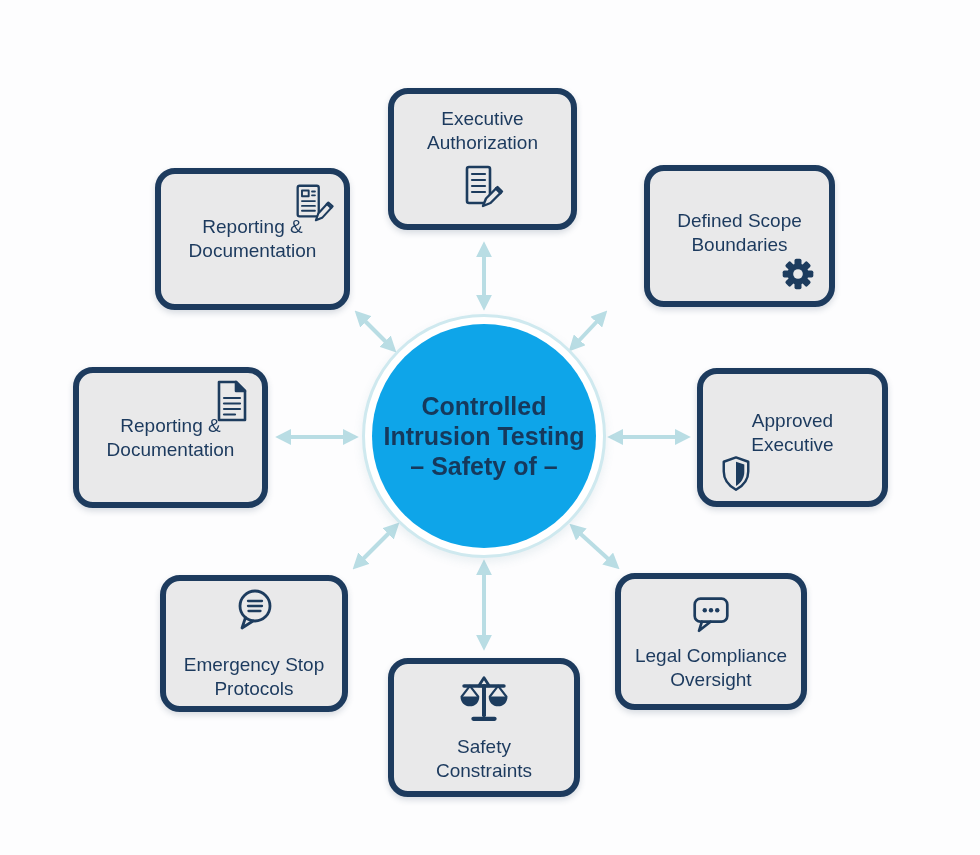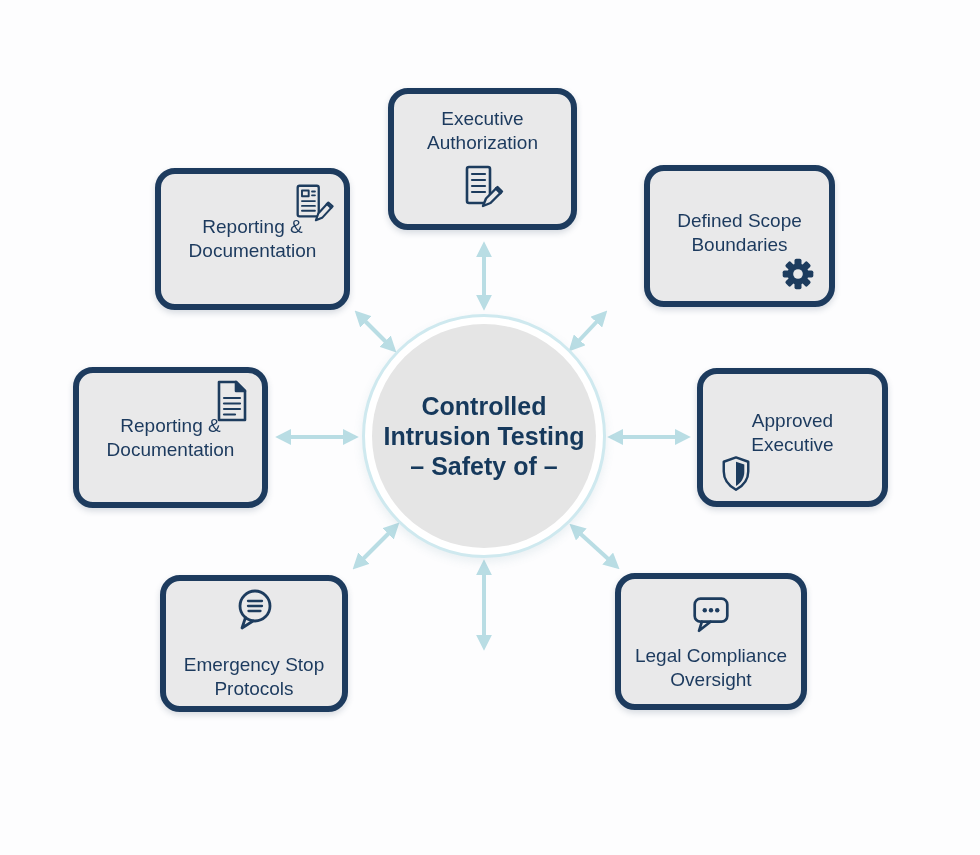--- a/index.html
+++ b/index.html
@@ -56,21 +56,21 @@
   .n-tl .corner-icon{right:8px;top:6px;}
 
   
   .circle-outer{
     position:absolute;left:362px;top:314px;width:244px;height:244px;
     border-radius:50%;border:3px solid #cfe9ef;background:#ffffff;
     box-sizing:border-box;display:flex;align-items:center;justify-content:center;
     box-shadow:0 4px 10px rgba(90,140,160,.12);
   }
   .circle-inner{
-    width:224px;height:224px;border-radius:50%;background:#e5e5e5;
+    width:224px;height:224px;border-radius:50%;background:#0ea5e9;
     display:flex;align-items:center;justify-content:center;
   }
   .circle-text{
     font-weight:700;font-size:25px;line-height:1.2;color:#16395c;text-align:center;
   }
 </style>
 </head>
 <body>
 
 <div class="canvas">
@@ -150,20 +150,41 @@
         <g fill="#1d3c5e" stroke="none">
           <circle cx="17.5" cy="19" r="2.3"></circle>
           <circle cx="24" cy="19" r="2.3"></circle>
           <circle cx="30.5" cy="19" r="2.3"></circle>
         </g>
       </svg>
     </span>
     <div class="label">Legal Compliance Oversight</div>
   </div>
 
+  <div class="node n-bottom">
+    <span class="icon">
+      <svg width="66" height="54" viewBox="0 0 56 46" fill="none" stroke="#1d3c5e" stroke-linecap="round" stroke-linejoin="round">
+        <path d="M28 4 L32.5 11 H23.5 Z" stroke-width="2.4"></path>
+        <line x1="11" y1="11" x2="45" y2="11" stroke-width="3"></line>
+        <line x1="28" y1="11" x2="28" y2="36" stroke-width="3.4"></line>
+        <line x1="19" y1="39" x2="37" y2="39" stroke-width="3.6"></line>
+        <g stroke-width="1.8">
+          <line x1="16" y1="11" x2="9" y2="20"></line>
+          <line x1="16" y1="11" x2="23" y2="20"></line>
+          <line x1="40" y1="11" x2="33" y2="20"></line>
+          <line x1="40" y1="11" x2="47" y2="20"></line>
+        </g>
+        <g fill="#1d3c5e" stroke="none">
+          <path d="M8 20 C8 25.2 11.4 28.4 16 28.4 C20.6 28.4 24 25.2 24 20 Z"></path>
+          <path d="M32 20 C32 25.2 35.4 28.4 40 28.4 C44.6 28.4 48 25.2 48 20 Z"></path>
+        </g>
+      </svg>
+    </span>
+    <div class="label">Safety Constraints</div>
+  </div>
 
   <div class="node n-bl">
     <span class="icon">
       <svg width="48" height="48" viewBox="0 0 48 48" fill="none" stroke="#1d3c5e" stroke-width="2.8" stroke-linecap="round" stroke-linejoin="round">
         <circle cx="25" cy="19" r="15"></circle>
         <path d="M15.5 30.5 L12 41 L23 34"></path>
         <g stroke-width="2.3">
           <line x1="18" y1="14" x2="32" y2="14"></line>
           <line x1="18" y1="19" x2="32" y2="19"></line>
           <line x1="18.5" y1="24" x2="30.5" y2="24"></line>

